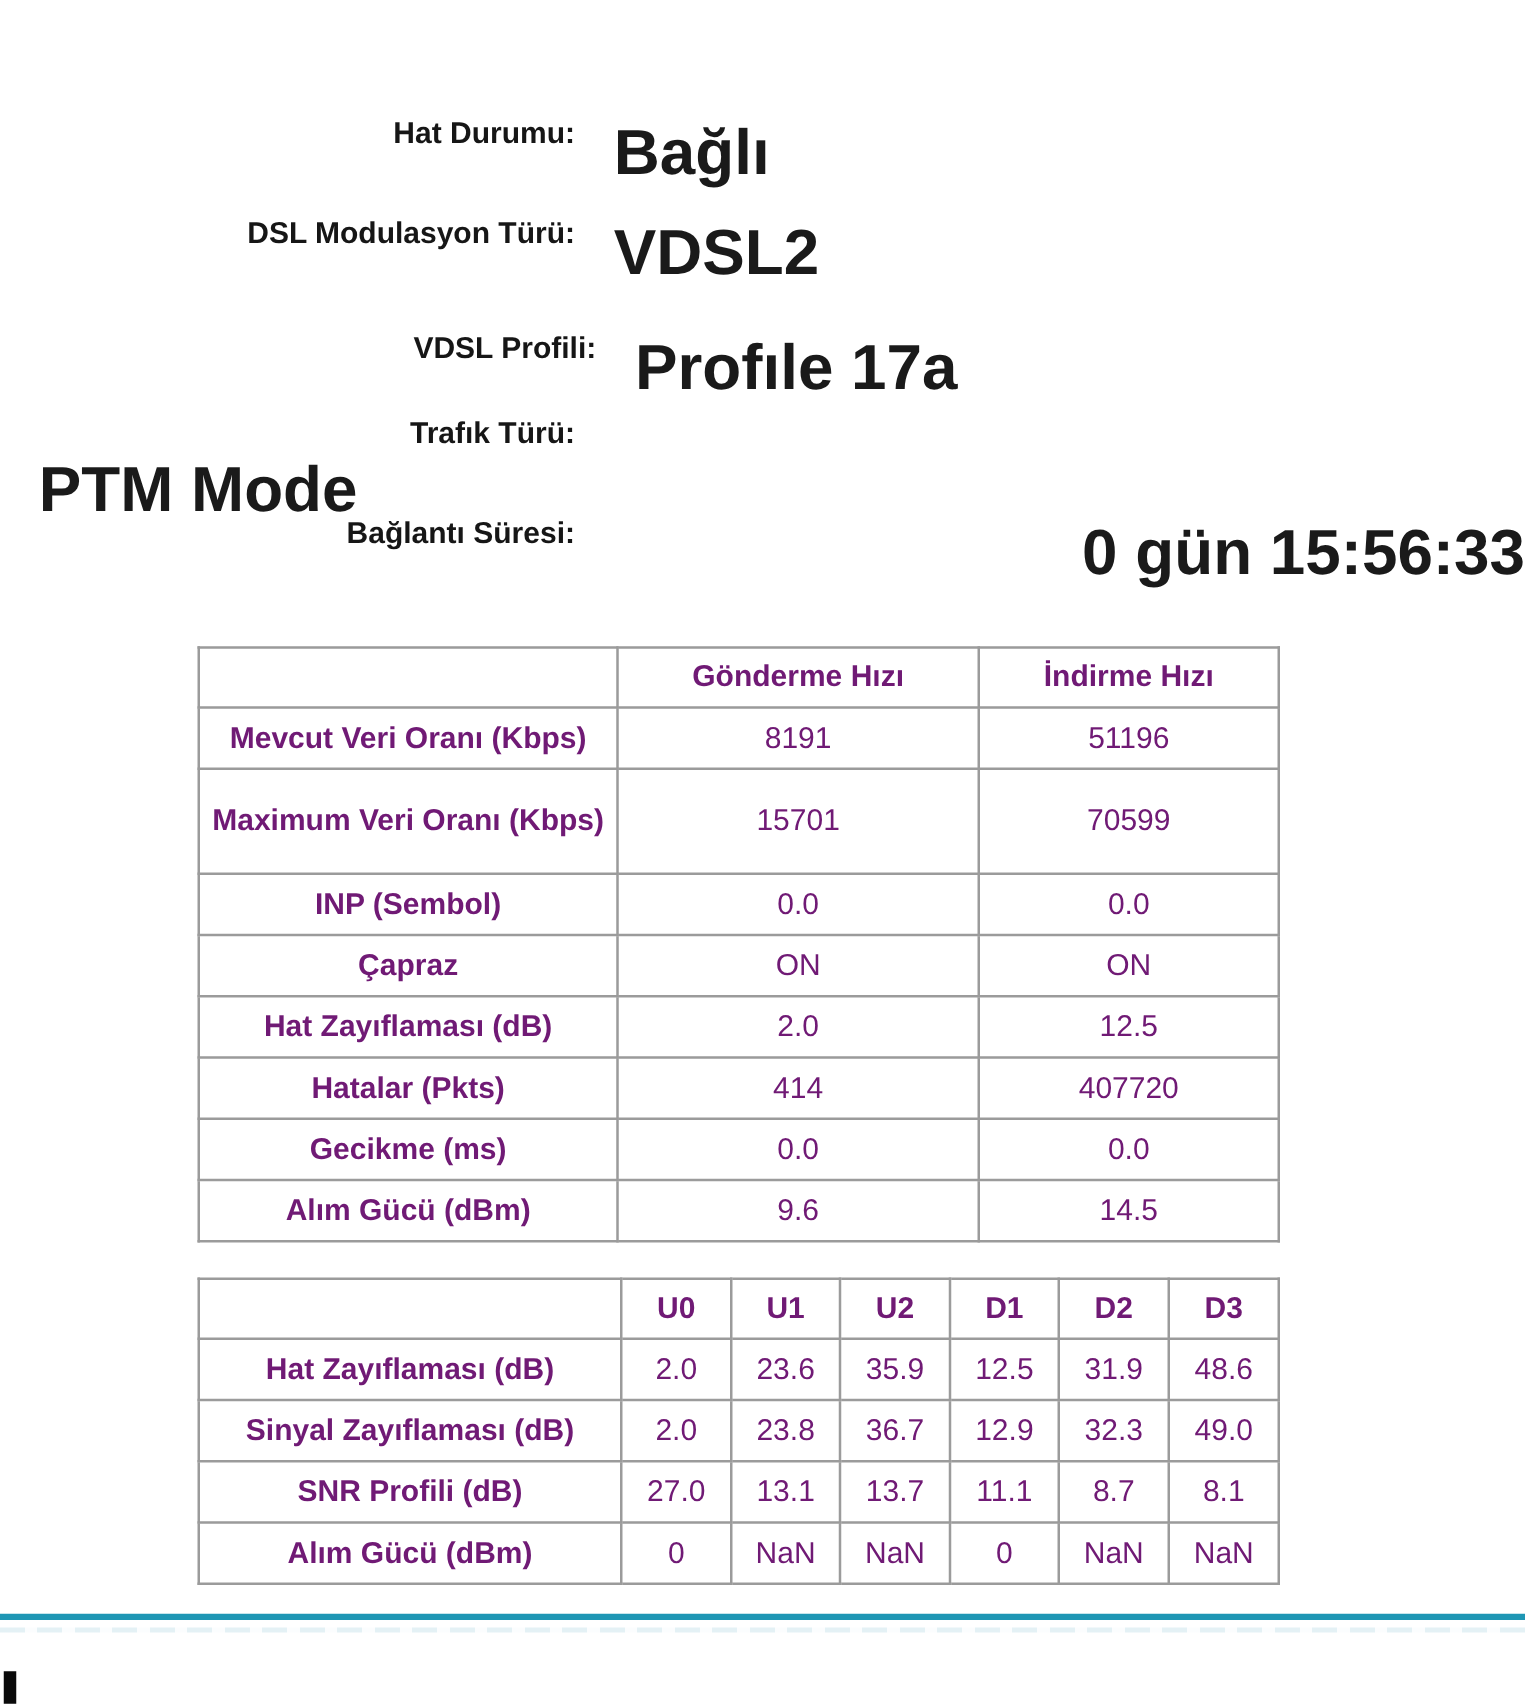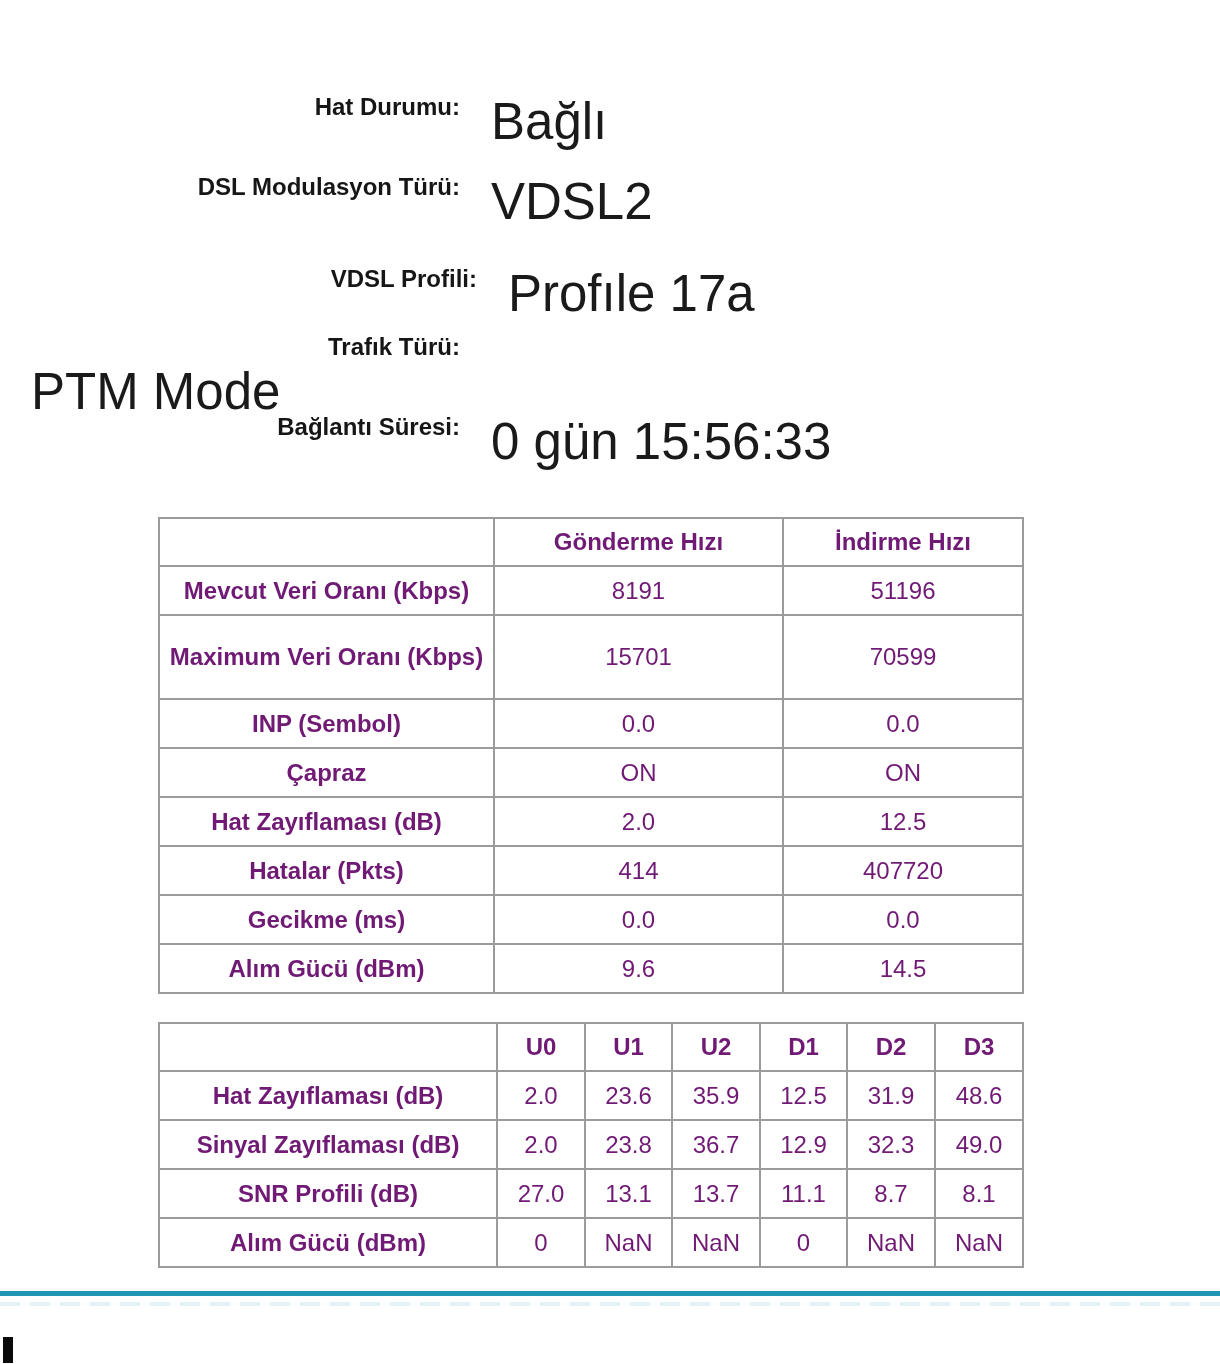--- a/index.html
+++ b/index.html
@@ -10,29 +10,29 @@
     color: #121212;
   }
   .page { position: relative; width: 1220px; height: 1364px; overflow: hidden; background: #fff; }
 
   
   .srow { position: absolute; left: 0; width: 1220px; display: flex; align-items: flex-start; }
   .srow:nth-of-type(1) { top: 92px; }
   .srow:nth-of-type(2) { top: 172px; }
   .srow:nth-of-type(3) { top: 264px; margin-left: 17px; }
   .srow:nth-of-type(4) { top: 332px; flex-direction: column; }
-  .srow:nth-of-type(5) { top: 412px; }
+  .srow:nth-of-type(5) { top: 412px; justify-content: space-between; }
   .slabel {
     width: 460px; text-align: right;
     font-weight: bold; font-size: 24px; line-height: 30px;
     color: #161616;
   }
   .svalue {
     margin-left: 31px;
-    font-size: 51px; line-height: 60px; font-weight: normal;
+    font-size: 51px; line-height: 60px; font-weight: bold;
     color: #1a1a1a; white-space: nowrap;
   }
 
   
   table {
     position: absolute; left: 158px;
     width: 864px; table-layout: fixed;
     border-collapse: collapse;
     font-size: 24px; color: #701a75;
   }

